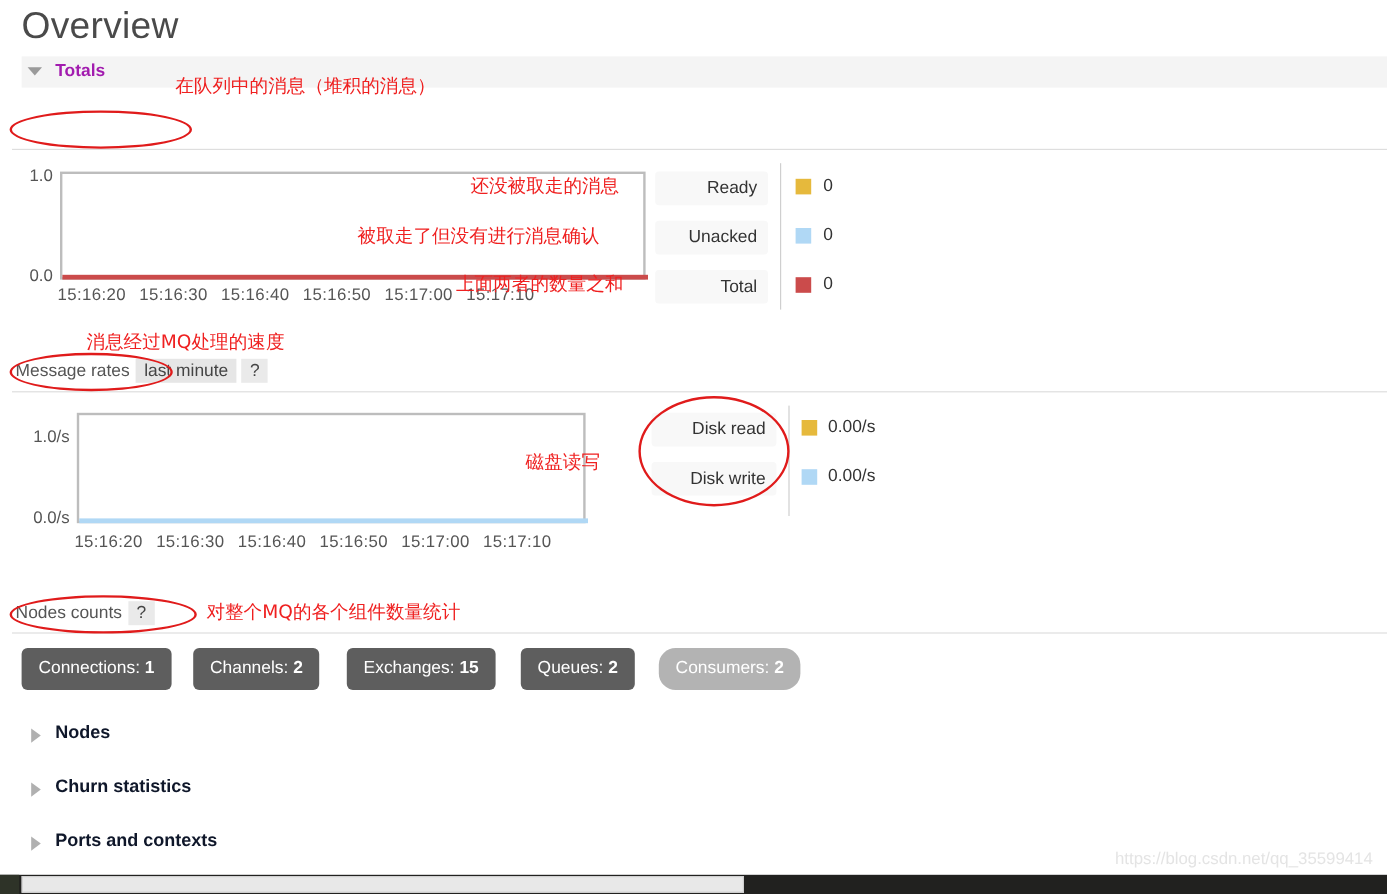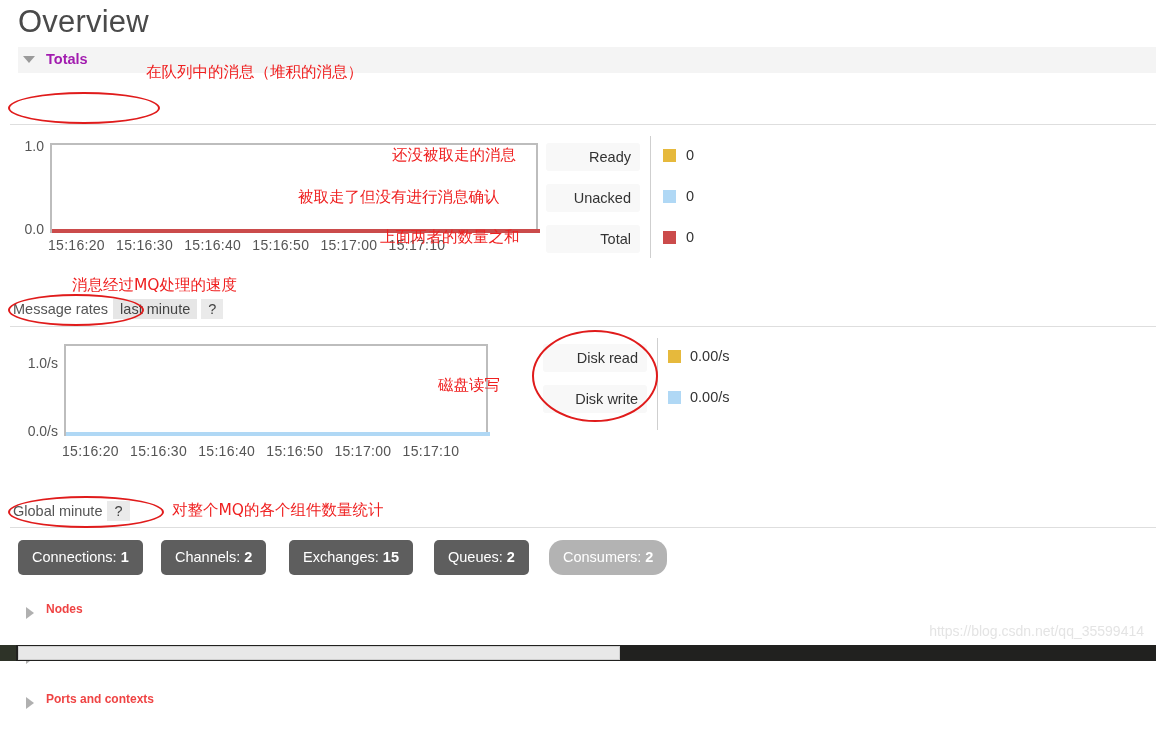--- a/index.html
+++ b/index.html
@@ -7,21 +7,21 @@
   html, body {
     margin: 0; padding: 0;
     width: 1156px; height: 745px;
     background: #ffffff;
     font-family: "Liberation Sans", "DejaVu Sans", sans-serif;
     overflow: hidden;
   }
   #page {
     position: relative;
     width: 1156px;
-    height: 661px;
+    height: 745px;
     background: #ffffff;
   }
 
   
   .page-title {
     position: absolute;
     left: 18px; top: 2px;
     font-size: 31px;
     font-weight: 400;
     color: #4a4a4a;
@@ -164,23 +164,23 @@
     position: absolute;
     left: 0; top: 5px;
     width: 0; height: 0;
     border-top: 6px solid transparent;
     border-bottom: 6px solid transparent;
     border-left: 8px solid #b0b0b0;
   }
   .collapsed-row .clabel {
     position: absolute;
     left: 20px; top: 0;
-    font-size: 12px;
+    font-size: 15px;
     font-weight: bold;
-    color: #ef4444;
+    color: #0f172a;
   }
 
   
   .anno-text {
     position: absolute;
     color: #ef2020;
     font-size: 15.5px;
     white-space: nowrap;
     font-family: "DejaVu Sans", "Liberation Sans", sans-serif;
   }
@@ -299,21 +299,21 @@
     <div class="legend-swatch" style="left:668px; top:350px; background:#e6b93c;"></div>
     <div class="legend-value" style="left:690px; top:348px;">0.00/s</div>
     <div class="legend-swatch" style="left:668px; top:391px; background:#b0d8f5;"></div>
     <div class="legend-value" style="left:690px; top:389px;">0.00/s</div>
   </div>
 
   <div class="anno-text" style="left:438px; top:375px;">磁盘读写</div>
   <div class="anno-ellipse" style="left:532px; top:330px; width:126px; height:92px;"></div>
 
   <div class="subhead" style="left:10px; top:501px;">
-    <span class="sh-title">Global minute</span><span class="sh-help" style="margin-left:0">?</span>
+    <span class="sh-title">Nodes counts</span><span class="sh-help" style="margin-left:0">?</span>
   </div>
   <div class="hrule" style="left:10px; top:527px; width:1146px;"></div>
   <div class="anno-ellipse" style="left:8px; top:496px; width:156px; height:32px;"></div>
   <div class="anno-text" style="left:172px; top:500px;">对整个MQ的各个组件数量统计</div>
 
   <div class="count-btn" style="left:18px; top:540px;">
     <span>Connections:</span>
     <b>1</b>
   </div>
   <div class="count-btn" style="left:161px; top:540px;">

